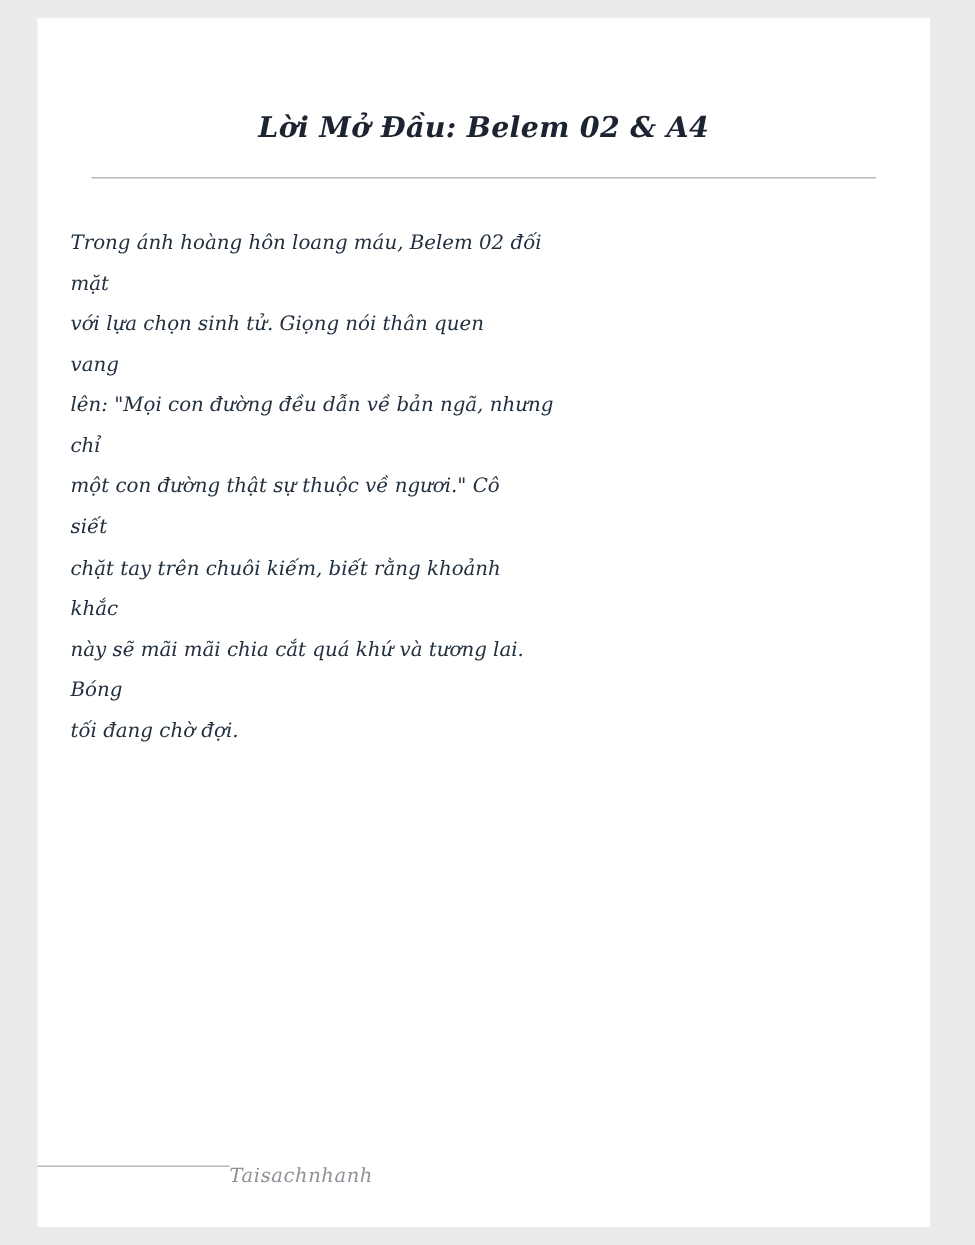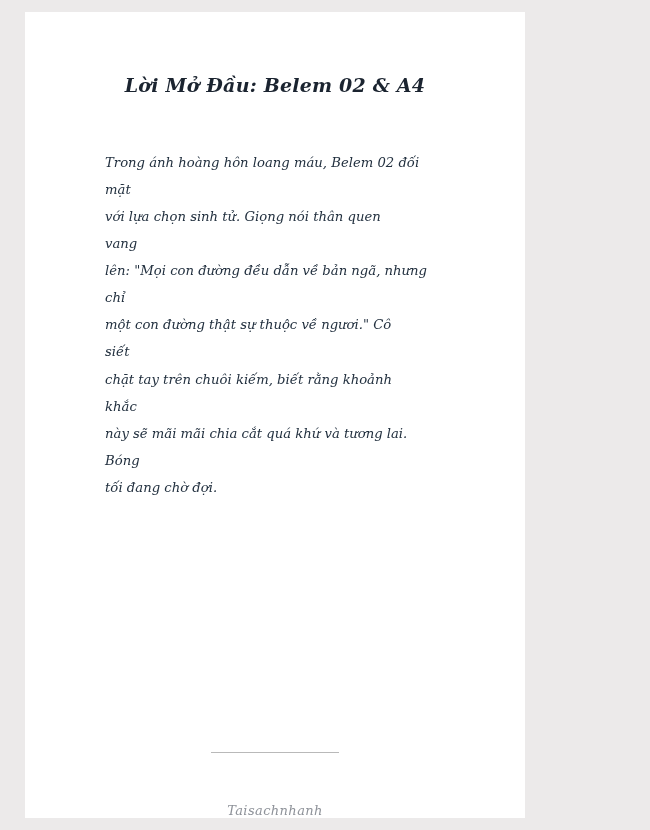--- a/index.html
+++ b/index.html
@@ -10,27 +10,26 @@
     width: 650px;
     height: 830px;
     background: #eceaea;
     font-family: "Liberation Serif", serif;
     overflow: hidden;
   }
   .page {
     position: absolute;
     left: 25px;
     top: 12px;
-    width: 500px;
+    width: 595px;
     height: 806px;
     background: #ffffff;
     box-sizing: border-box;
     display: flex;
     flex-direction: column;
-    align-items: center;
   }
   .doc-title {
     margin: 0;
     padding: 62px 40px 0 40px;
     text-align: center;
     font-family: "DejaVu Serif", serif;
     font-style: italic;
     font-weight: bold;
     font-size: 19px;
     color: #1b2430;
@@ -49,24 +48,24 @@
     font-family: "DejaVu Serif", serif;
     font-style: italic;
     font-size: 13.2px;
     line-height: 2.05;
     color: #22303f;
     white-space: pre-wrap;
     max-width: 330px;
   }
   .footer {
     flex: 0 0 auto;
+    padding-bottom: 26px;
     display: flex;
-    flex-direction: column;
+    flex-direction: row;
     align-items: center;
-    gap: 36px;
   }
   .footer-rule {
     width: 128px;
     height: 1px;
     background: #b9b9b9;
     margin-bottom: 14px;
   }
   .footer-text {
     font-family: "DejaVu Serif", serif;
     font-style: italic;

